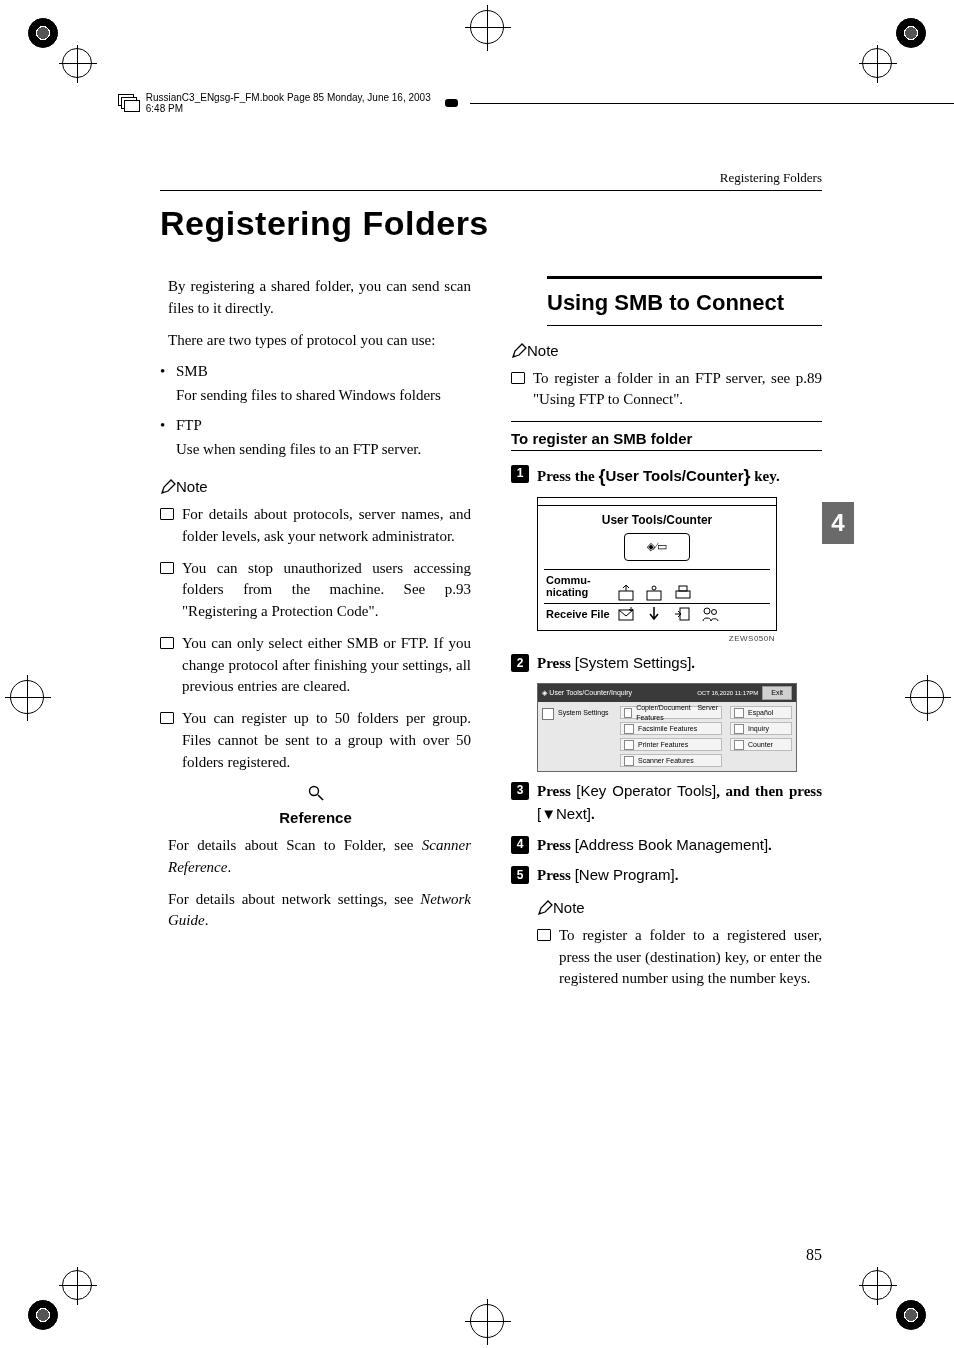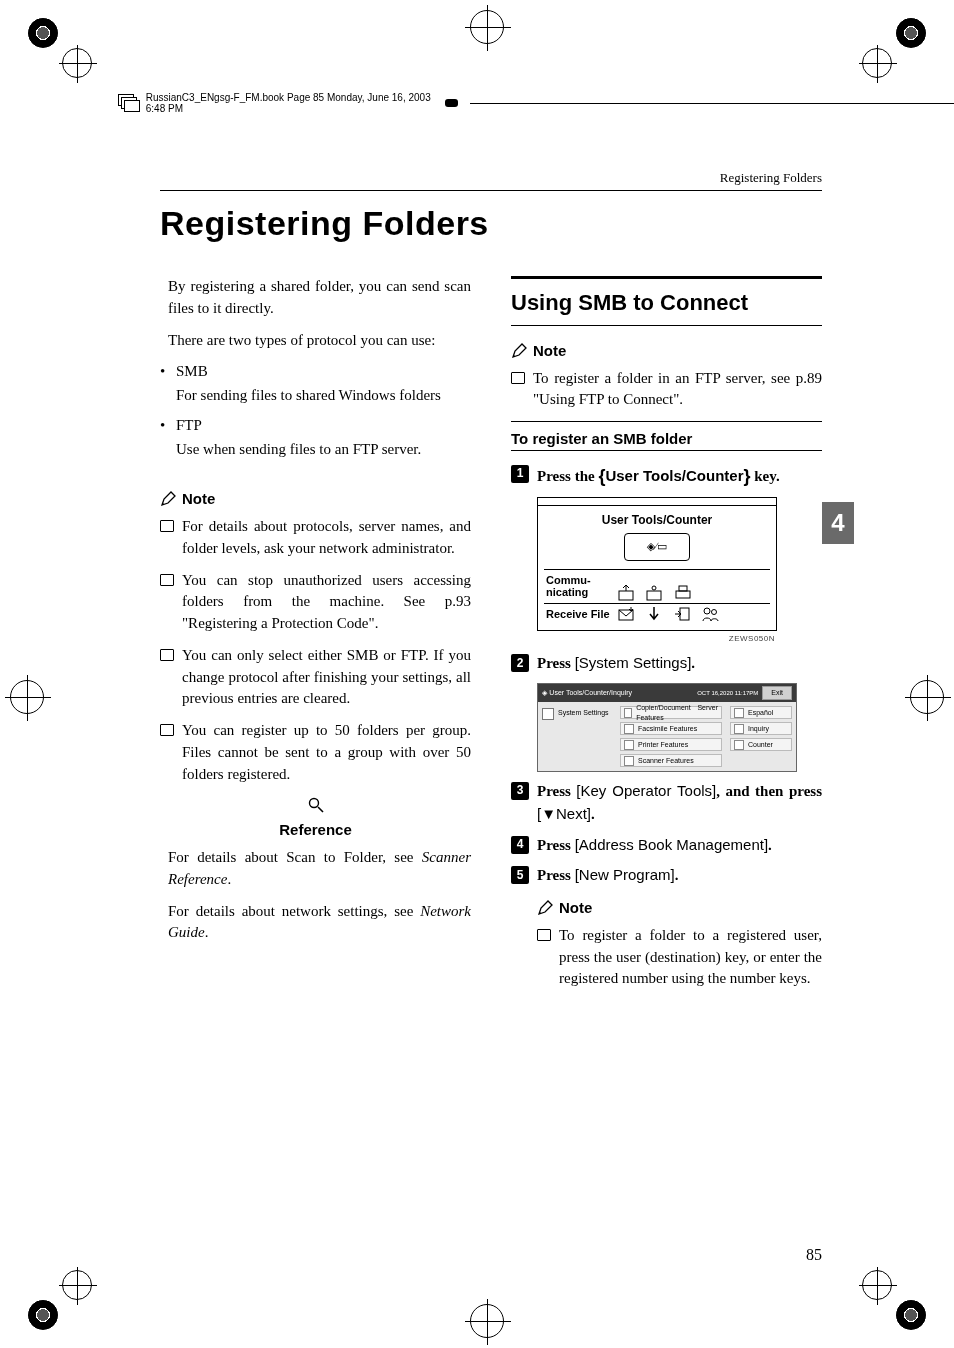--- a/index.html
+++ b/index.html
@@ -48,38 +48,38 @@
   
   .running-header { position:absolute; top:170px; right:132px; font-size:13px; }
 
   
   .title { position:absolute; top:204px; left:160px; font-family: Arial, Helvetica, sans-serif; font-weight: bold; font-size:34px; letter-spacing:.5px; }
 
   
   .cols { position:absolute; top:276px; left:160px; right:132px; bottom:120px; display:flex; gap:40px; }
   .col { width: 50%; font-size:15px; line-height:1.45; text-align:justify; }
   .col p { margin-bottom:10px;margin-left:8px; }
-  .col ul.bullets { list-style: none; margin: 0 0 28px 0; }
+  .col ul.bullets { list-style: none; margin: 0 0 16px 0; }
   .col ul.bullets > li { position:relative; padding-left:16px; margin-bottom:8px; }
   .col ul.bullets > li::before { content:"•"; position:absolute; left:0; top:0; }
   .col ul.bullets .sub { display:block; margin-top:2px; }
 
-  .note-h { display:flex; align-items:center; gap:6px; font-family: Arial, sans-serif; font-weight:bold; font-size:15px; margin: 10px 0 6px; }
+  .note-h { display:flex; align-items:center; font-family: Arial, sans-serif; font-weight:normal; font-size:15px; margin: 10px 0 6px; }
   .ref-h  { display:flex; align-items:center; gap:6px; font-family: Arial, sans-serif; font-weight:bold; font-size:15px; margin: 12px 0 6px; flex-direction: column; }
   .icon-pencil, .icon-mag { width:16px; height:16px; display:inline-block; }
   .icon-pencil svg, .icon-mag svg { width:16px; height:16px; }
 
   ul.boxlist { list-style:none; margin:0 0 10px 0; }
   ul.boxlist > li { position:relative; padding-left:22px; margin-bottom:10px; text-align:justify; }
   ul.boxlist > li::before { content:""; position:absolute; left:0; top:4px; width:12px; height:10px; border:1.2px solid #000; border-radius:1px; }
 
   .italic { font-style: italic; }
 
   
-  .h2-wrap { margin-top:0; }
+  .h2-wrap { margin-top:0;margin-left:36px; }
   .h2-rule-top { height:3px; background:#000; margin-bottom:8px; }
   .h2 { font-family: Arial, sans-serif; font-weight:bold; font-size:22px; margin-bottom:6px; }
   .h2-rule-bot { height:1px; background:#000; margin-bottom:14px; }
 
   .h3-rule-top { height:1px; background:#000; margin:10px 0 6px; }
   .h3 { font-family: Arial, sans-serif; font-weight:bold; font-size:15px; }
   .h3-rule-bot { height:1px; background:#000; margin-bottom:12px; }
 
   .step { display:flex; gap:8px; align-items:flex-start; margin:8px 0; }
   .step-num { width:18px; height:18px; background:#000; color:#fff; font-family: Arial, sans-serif; font-weight:bold; font-size:12px; border-radius:2px; display:flex; align-items:center; justify-content:center; flex-shrink:0; margin-top:2px; }

